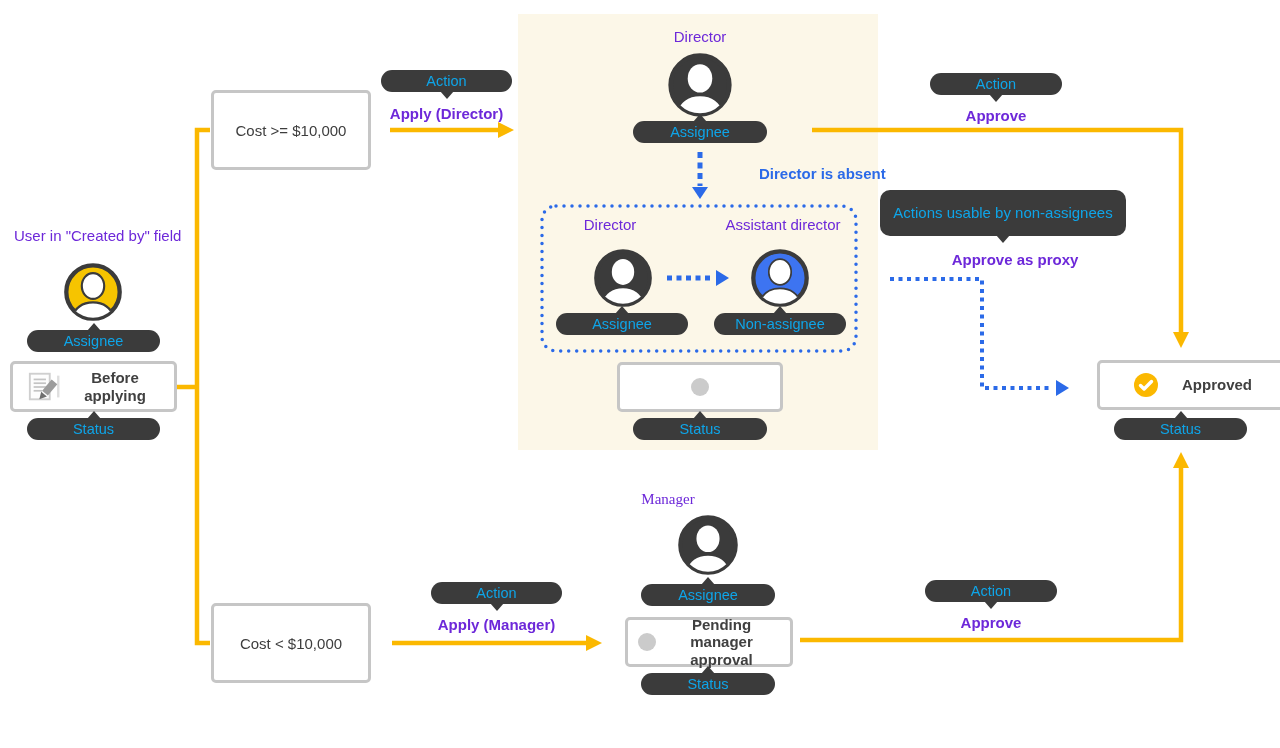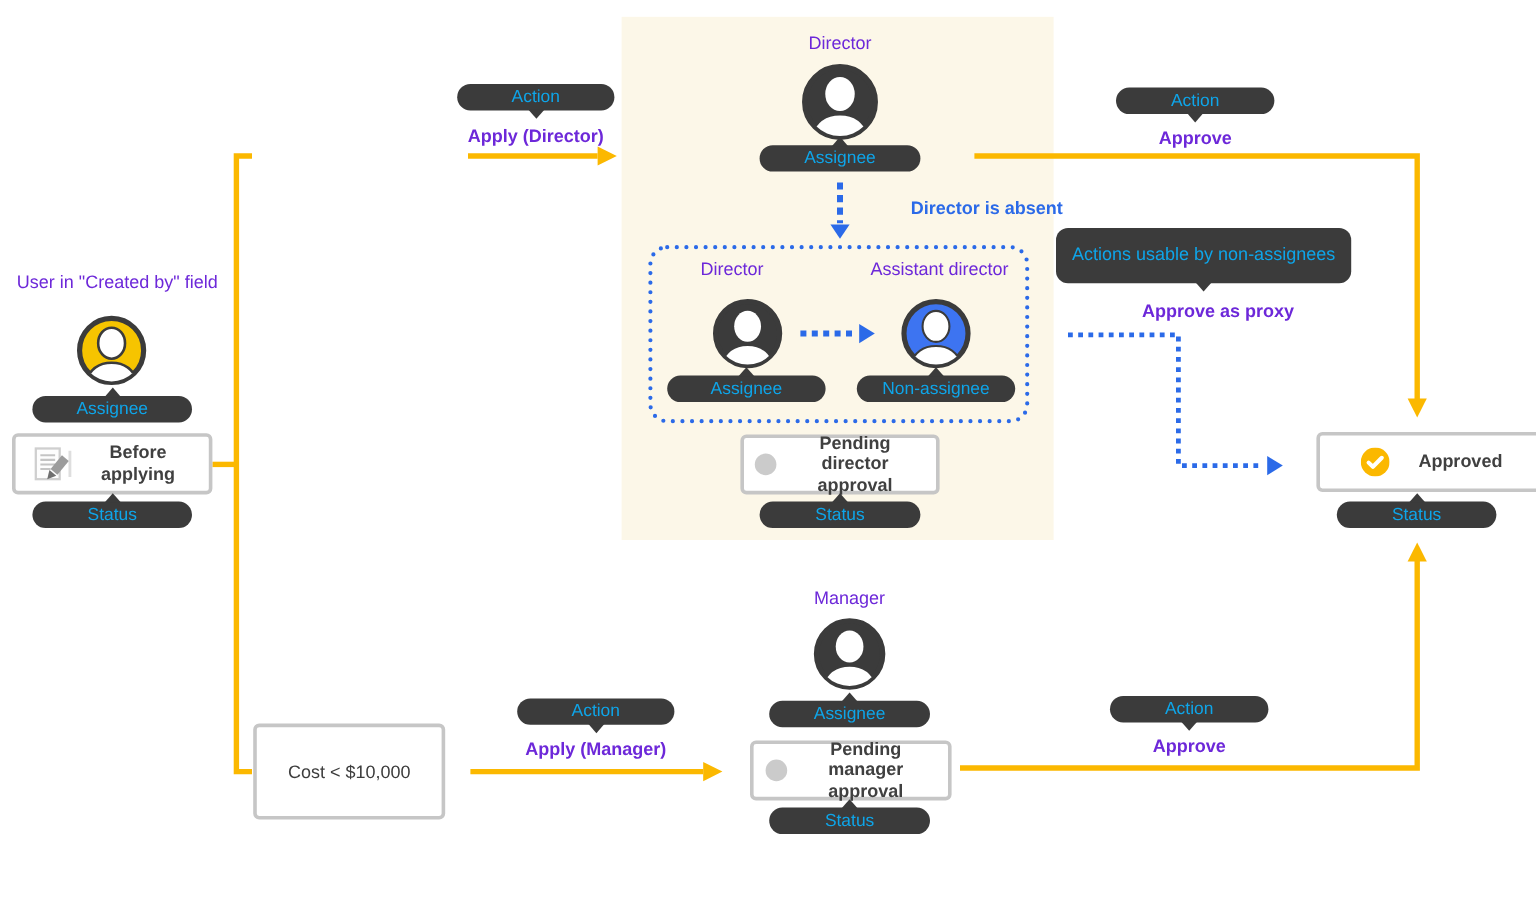--- a/index.html
+++ b/index.html
@@ -106,20 +106,21 @@
         <line x1="33" y1="4" x2="33" y2="27" stroke="#dedede" stroke-width="2.5"></line>
         <path d="M26 8 l6 5 -10 12 -6 -5 z" fill="#9c9c9c"></path>
         <path d="M15 21 l6 5 -8 3 z" fill="#6f6f6f"></path>
       </svg>
     </span>
     <span class="txt" style="max-width:90px;">Before applying</span>
   </div>
 
   <div class="pill pointer-up node" style="left:27px;top:418px;width:133px;">Status</div>
 
+  <div class="box cond node" style="left:211px;top:90px;width:160px;height:80px;">Cost &gt;= $10,000</div>
 
   <div class="box cond node" style="left:211px;top:603px;width:160px;height:80px;">Cost &lt; $10,000</div>
 
   <div class="pill pointer-down node" style="left:381px;top:70px;width:131px;">Action</div>
   <div class="lbl bold center node abs" style="left:371px;top:105px;width:151px;">Apply (Director)</div>
 
   <div class="lbl center node abs" style="left:650px;top:28px;width:100px;">Director</div>
 
   <div class="node abs" style="left:666px;top:51px;width:68px;height:68px;">
     <svg width="68" height="68" viewBox="0 0 72 72">
@@ -173,21 +174,20 @@
         <ellipse cx="36" cy="29" rx="13" ry="15" fill="#fff" stroke="#3b3b3b" stroke-width="2"></ellipse>
         <path d="M10 69 q6 -21 26 -21 q20 0 26 21 z" fill="#fff" stroke="#3b3b3b" stroke-width="2"></path>
       </g>
     </svg>
   </div>
 
   <div class="pill pointer-up node" style="left:714px;top:313px;width:132px;">Non-assignee</div>
 
   <div class="box status-box node" style="left:617px;top:362px;width:166px;height:50px;">
     <span class="dot"></span>
-    <span class="txt">Pending director approval</span>
   </div>
   <div class="pill pointer-up node" style="left:633px;top:418px;width:134px;">Status</div>
 
   <div class="pill pointer-down node" style="left:930px;top:73px;width:132px;">Action</div>
   <div class="lbl bold center node abs" style="left:930px;top:107px;width:132px;">Approve</div>
 
   <div class="pill big pointer-down node" style="left:880px;top:190px;width:246px;">Actions usable by non-assignees</div>
   <div class="lbl bold center node abs" style="left:892px;top:251px;width:246px;">Approve as proxy</div>
 
   <div class="box status-box node" style="left:1097px;top:360px;width:192px;height:50px;gap:24px;">
@@ -197,21 +197,21 @@
         <path d="M6.5 12.5 l3.6 3.5 L17.5 8.5" fill="none" stroke="#fff" stroke-width="3.4" stroke-linecap="round" stroke-linejoin="round"></path>
       </svg>
     </span>
     <span class="txt">Approved</span>
   </div>
   <div class="pill pointer-up node" style="left:1114px;top:418px;width:133px;">Status</div>
 
   <div class="pill pointer-down node" style="left:431px;top:582px;width:131px;">Action</div>
   <div class="lbl bold center node abs" style="left:421px;top:616px;width:151px;">Apply (Manager)</div>
 
-  <div class="lbl center node abs" style="left:658px;top:490px;width:100px;">Manager</div>
+  <div class="lbl center node abs" style="left:618px;top:490px;width:100px;font-family:Liberation Serif, serif;">Manager</div>
 
   <div class="node abs" style="left:676px;top:513px;width:64px;height:64px;">
     <svg width="64" height="64" viewBox="0 0 72 72">
       <defs>
           <clipPath id="avE">
             <circle cx="36" cy="36" r="30"></circle>
           </clipPath>
         </defs>
       <circle cx="36" cy="36" r="31" fill="#3b3b3b" stroke="#3b3b3b" stroke-width="5"></circle>
       <g clip-path="url(#avE)">

